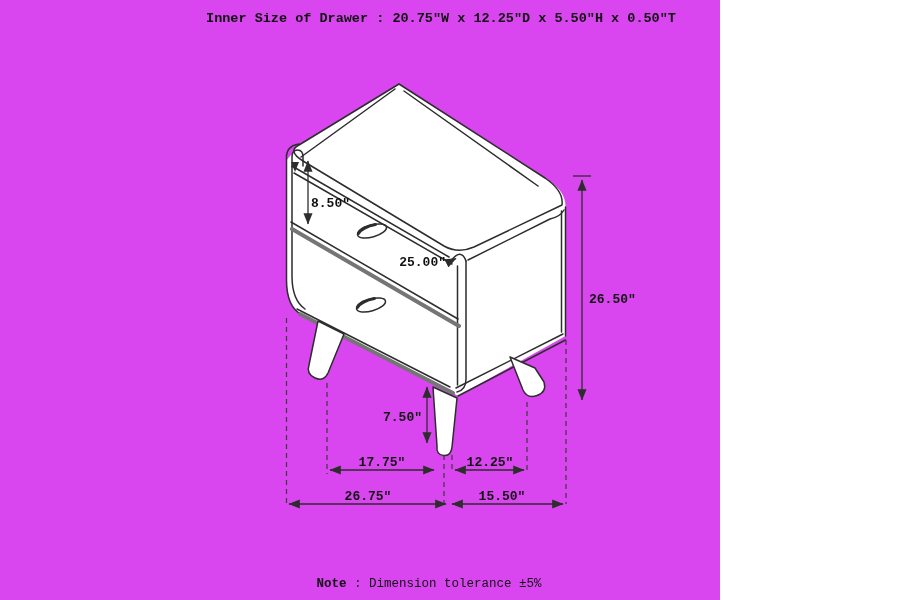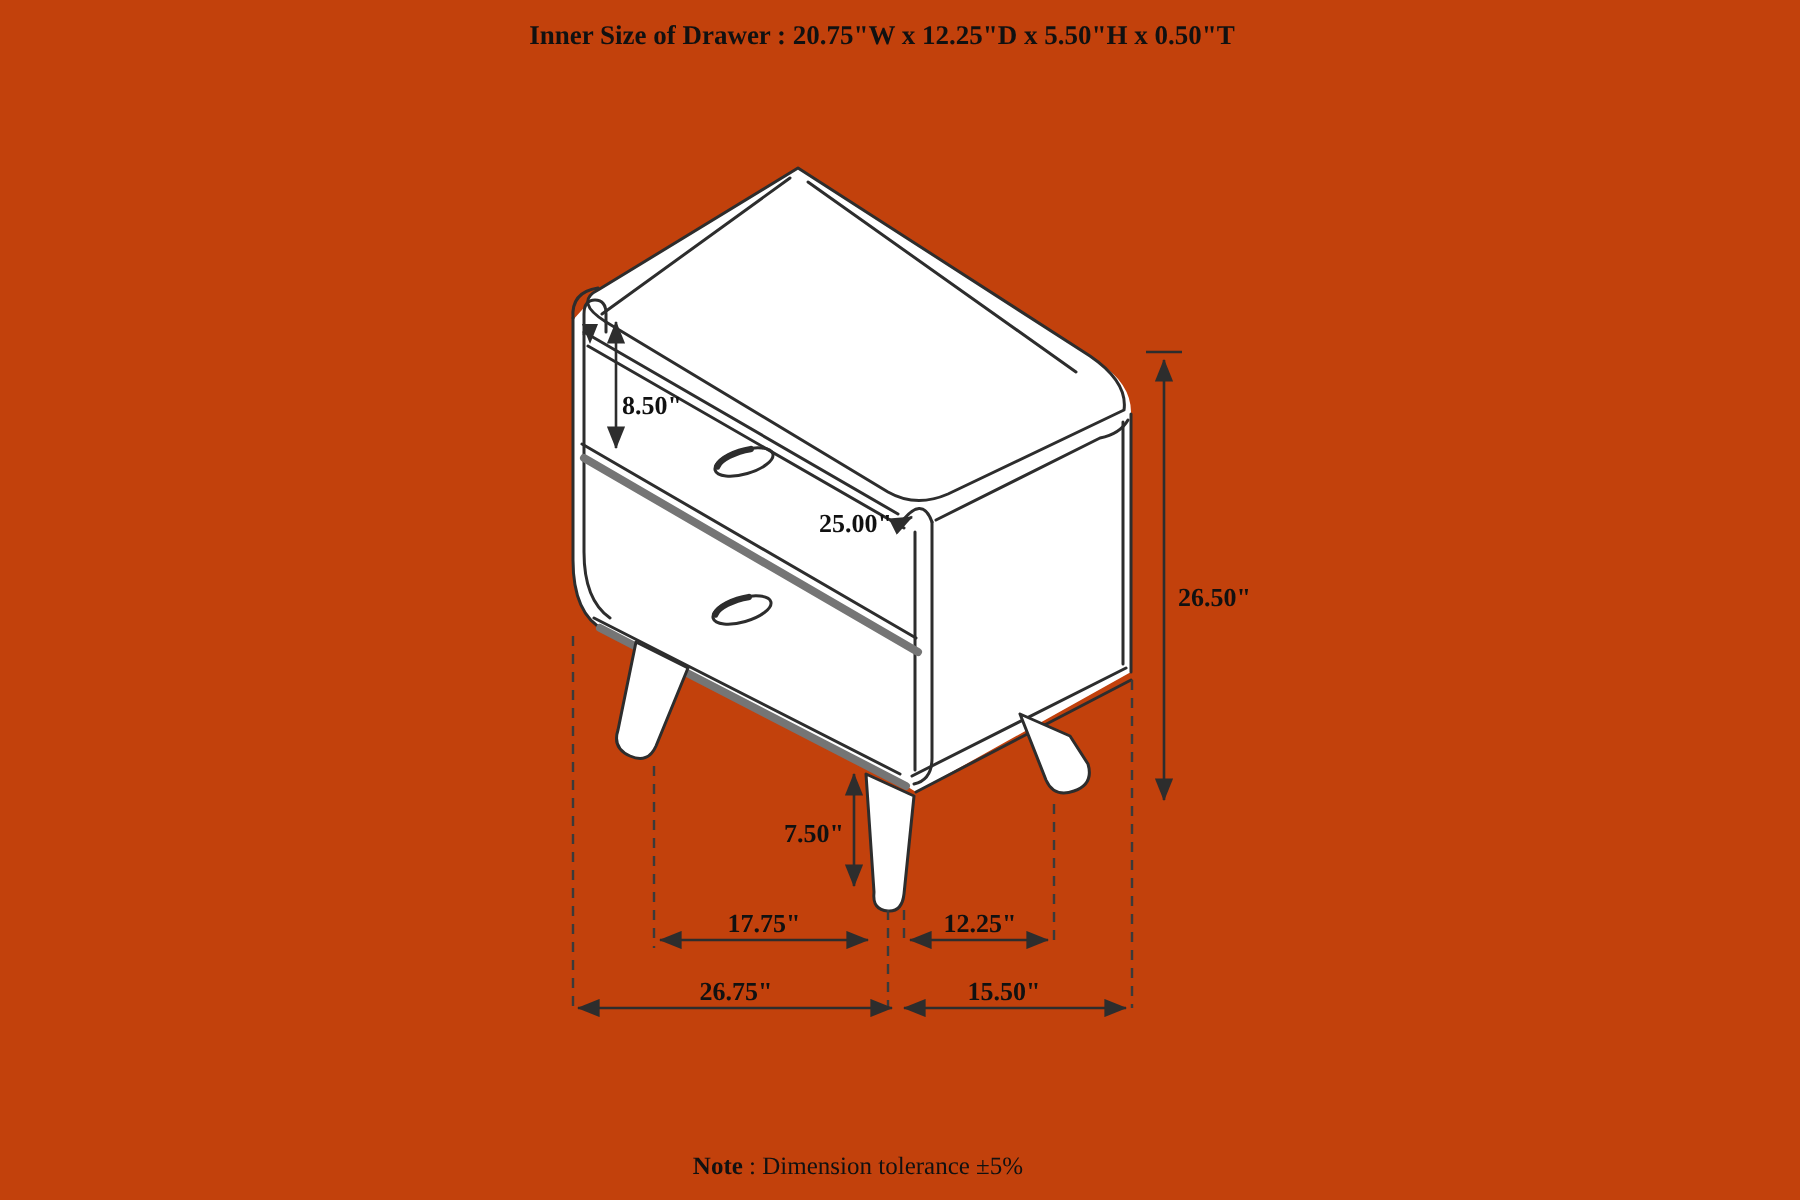--- a/index.html
+++ b/index.html
@@ -1,17 +1,17 @@
 <!DOCTYPE html>
 <html><head>
 <meta charset="utf-8">
 <style>
   html,body{margin:0;padding:0;background:#ffffff;}
-  .stage{position:relative;width:900px;height:600px;background:#c2410c;overflow:hidden;
-         font-family:Liberation Serif, serif;}
+  .stage{position:relative;width:720px;height:600px;background:#d946ef;overflow:hidden;
+         font-family:Liberation Mono, monospace;}
   svg{display:block;}
   text{fill:#111111;}
   .dim-label{font-size:13px;font-weight:bold;}
   .title-text{font-size:13.5px;font-weight:bold;}
   .note-text{font-size:12.5px;}
 </style>
 </head>
 <body>
 
 <div class="stage">

